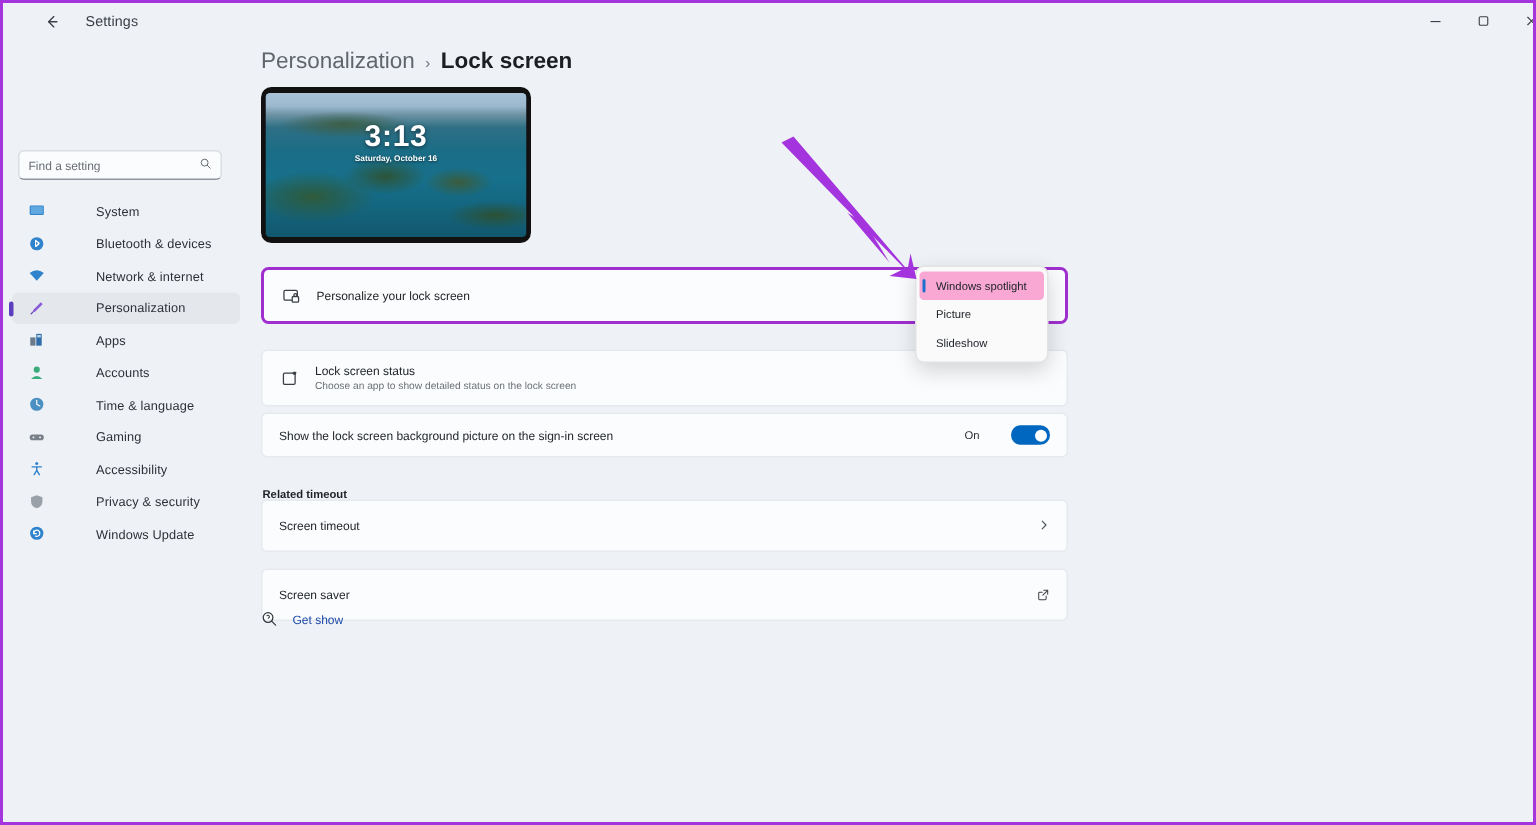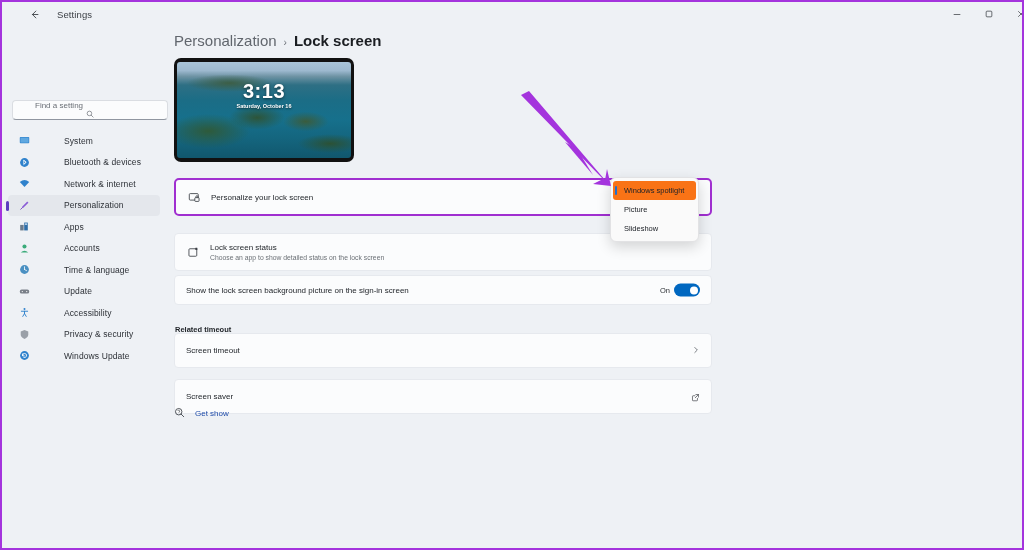--- a/index.html
+++ b/index.html
@@ -42,28 +42,27 @@
 
   
   #sidebar {
     position: absolute; top: 24px; left: 0;
     width: 166px; height: 524px;
     background: #eef1f5;
     padding-top: 40px;
   }
   #search-wrap {
     position: absolute; top: 74px; left: 10px;
-    width: 156px; height: 20px;
+    width: 136px; height: 20px;
     background: #fbfcfd;
     border: 1px solid #dadde2;
     border-bottom: 1px solid #9096a0;
     border-radius: 4px;
     display: flex; align-items: center;
     padding: 0 6px;
-    flex-direction: column;
   }
   #search-input {
     flex: 1; border: 0; outline: none; background: transparent;
     font-family: "Liberation Sans", sans-serif;
     font-size: 8px; color: #5a5f66;
   }
   #search-input::placeholder { color: #6a6f76; }
   .search-ico { color: #5c6168; font-size: 8px; line-height: 1; }
 
   #navlist { position: absolute; top: 104px; left: 0; width: 166px; }
@@ -144,21 +143,21 @@
   #card-status      { top: 207px; height: 38px; }
   #card-toggle      { top: 249px; height: 30px; }
   #card-timeout     { top: 307px; height: 35px; }
   #card-saver       { top: 353px; height: 35px; }
 
   .row { position: relative; width: 100%; height: 100%; display: flex; align-items: center; padding: 0 11px; }
   .row-ico { width: 15px; height: 15px; margin-right: 9px; display:flex; align-items:center; justify-content:center; color:#3b3f45; }
   .row-title { font-size: 8px; color: #22262b; }
   .row-sub { font-size: 6.8px; color: #6b7076; margin-top: 2.5px; }
   .row-texts { display: flex; flex-direction: column; justify-content: flex-start; }
-  .row-right { position: absolute; right: 11px; top: 50%; transform: translateY(-50%); display: flex; align-items: center; gap: 4px; }
+  .row-right { position: absolute; right: 11px; top: 50%; transform: translateY(-50%); display: flex; align-items: center; gap: 21px; }
   .chev { color: #4a4f56; font-size: 9px; }
   .ext  { color: #3b3f45; }
   .toggle-label { font-size: 7.5px; color: #2a2e33; }
   .toggle {
     width: 26px; height: 13px; border-radius: 8px; background: #0067c0;
     position: relative;
   }
   .toggle::after {
     content: ""; position: absolute; right: 2.5px; top: 2.5px;
     width: 8px; height: 8px; border-radius: 50%; background: #fff;
@@ -185,21 +184,21 @@
     border: 1px solid #e2e2e4;
     border-radius: 6px;
     box-shadow: 0 5px 14px rgba(0,0,0,.16);
     z-index: 30;
   }
   .fly-item {
     position: relative; height: 19px; display: flex; align-items: center;
     padding-left: 11px; font-size: 7.5px; color: #20242a;
     margin: 0 2px; border-radius: 3px;
   }
-  .fly-item.selected { background: #f97316; }
+  .fly-item.selected { background: #f9a8d4; }
   .fly-item.selected::before {
     content: ""; position: absolute; left: 2px; top: 5px;
     width: 2px; height: 9px; border-radius: 2px; background: #1f6fd0;
   }
 
   
   #arrow { position: absolute; left: 505px; top: 85px; z-index: 40; pointer-events: none; }
 </style>
 </head>
 <body>
@@ -316,21 +315,21 @@
       </div>
 
       <div class="nav-item">
         <span class="nav-ico">
           <svg width="11" height="11" viewBox="0 0 14 14">
               <rect x="1" y="4.6" width="12" height="5" rx="2.4" fill="#7a8089"></rect>
               <circle cx="4.2" cy="7.1" r="0.8" fill="#fff"></circle>
               <circle cx="9.8" cy="7.1" r="0.8" fill="#fff"></circle>
             </svg>
         </span>
-        <span class="nav-label">Update</span>
+        <span class="nav-label">Gaming</span>
       </div>
 
       <div class="nav-item">
         <span class="nav-ico">
           <svg width="11" height="11" viewBox="0 0 14 14" stroke="#2f82cc" stroke-width="1.2" fill="none" stroke-linecap="round">
               <circle cx="7" cy="2.6" r="1.3" fill="#2f82cc" stroke="none"></circle>
               <path d="M3 5.4 H11 M7 5.4 V8.4 M7 8.4 L4.8 12 M7 8.4 L9.2 12"></path>
             </svg>
         </span>
         <span class="nav-label">Accessibility</span>

